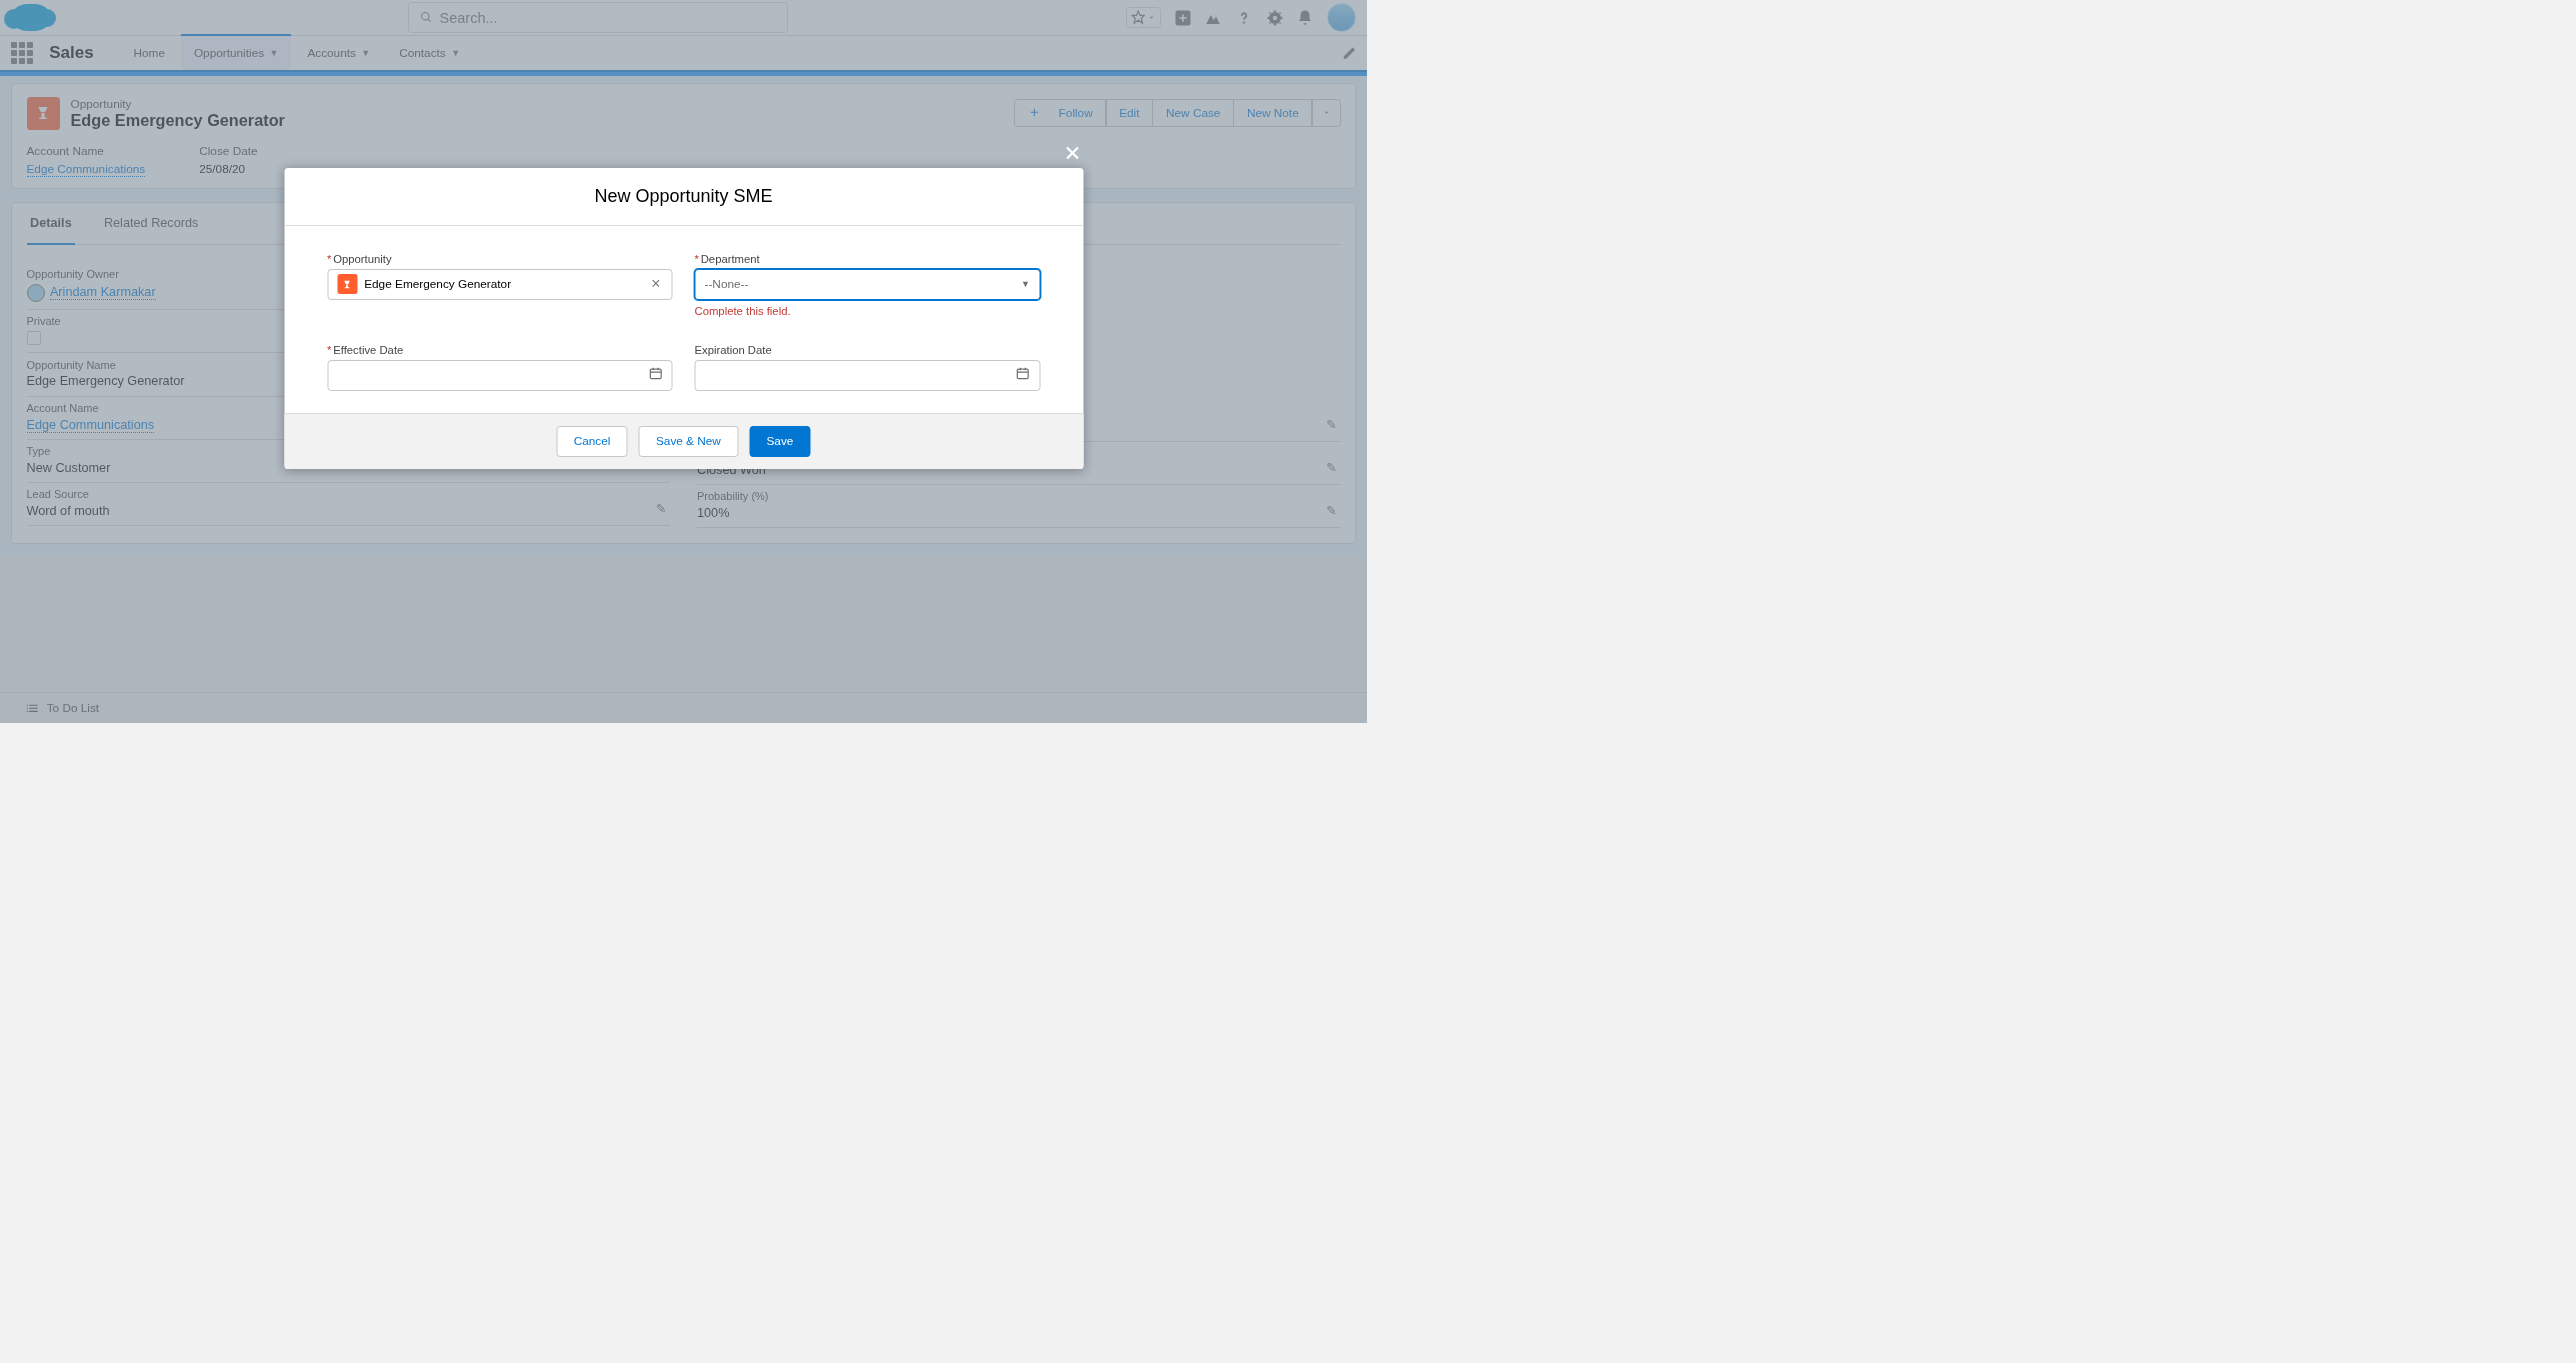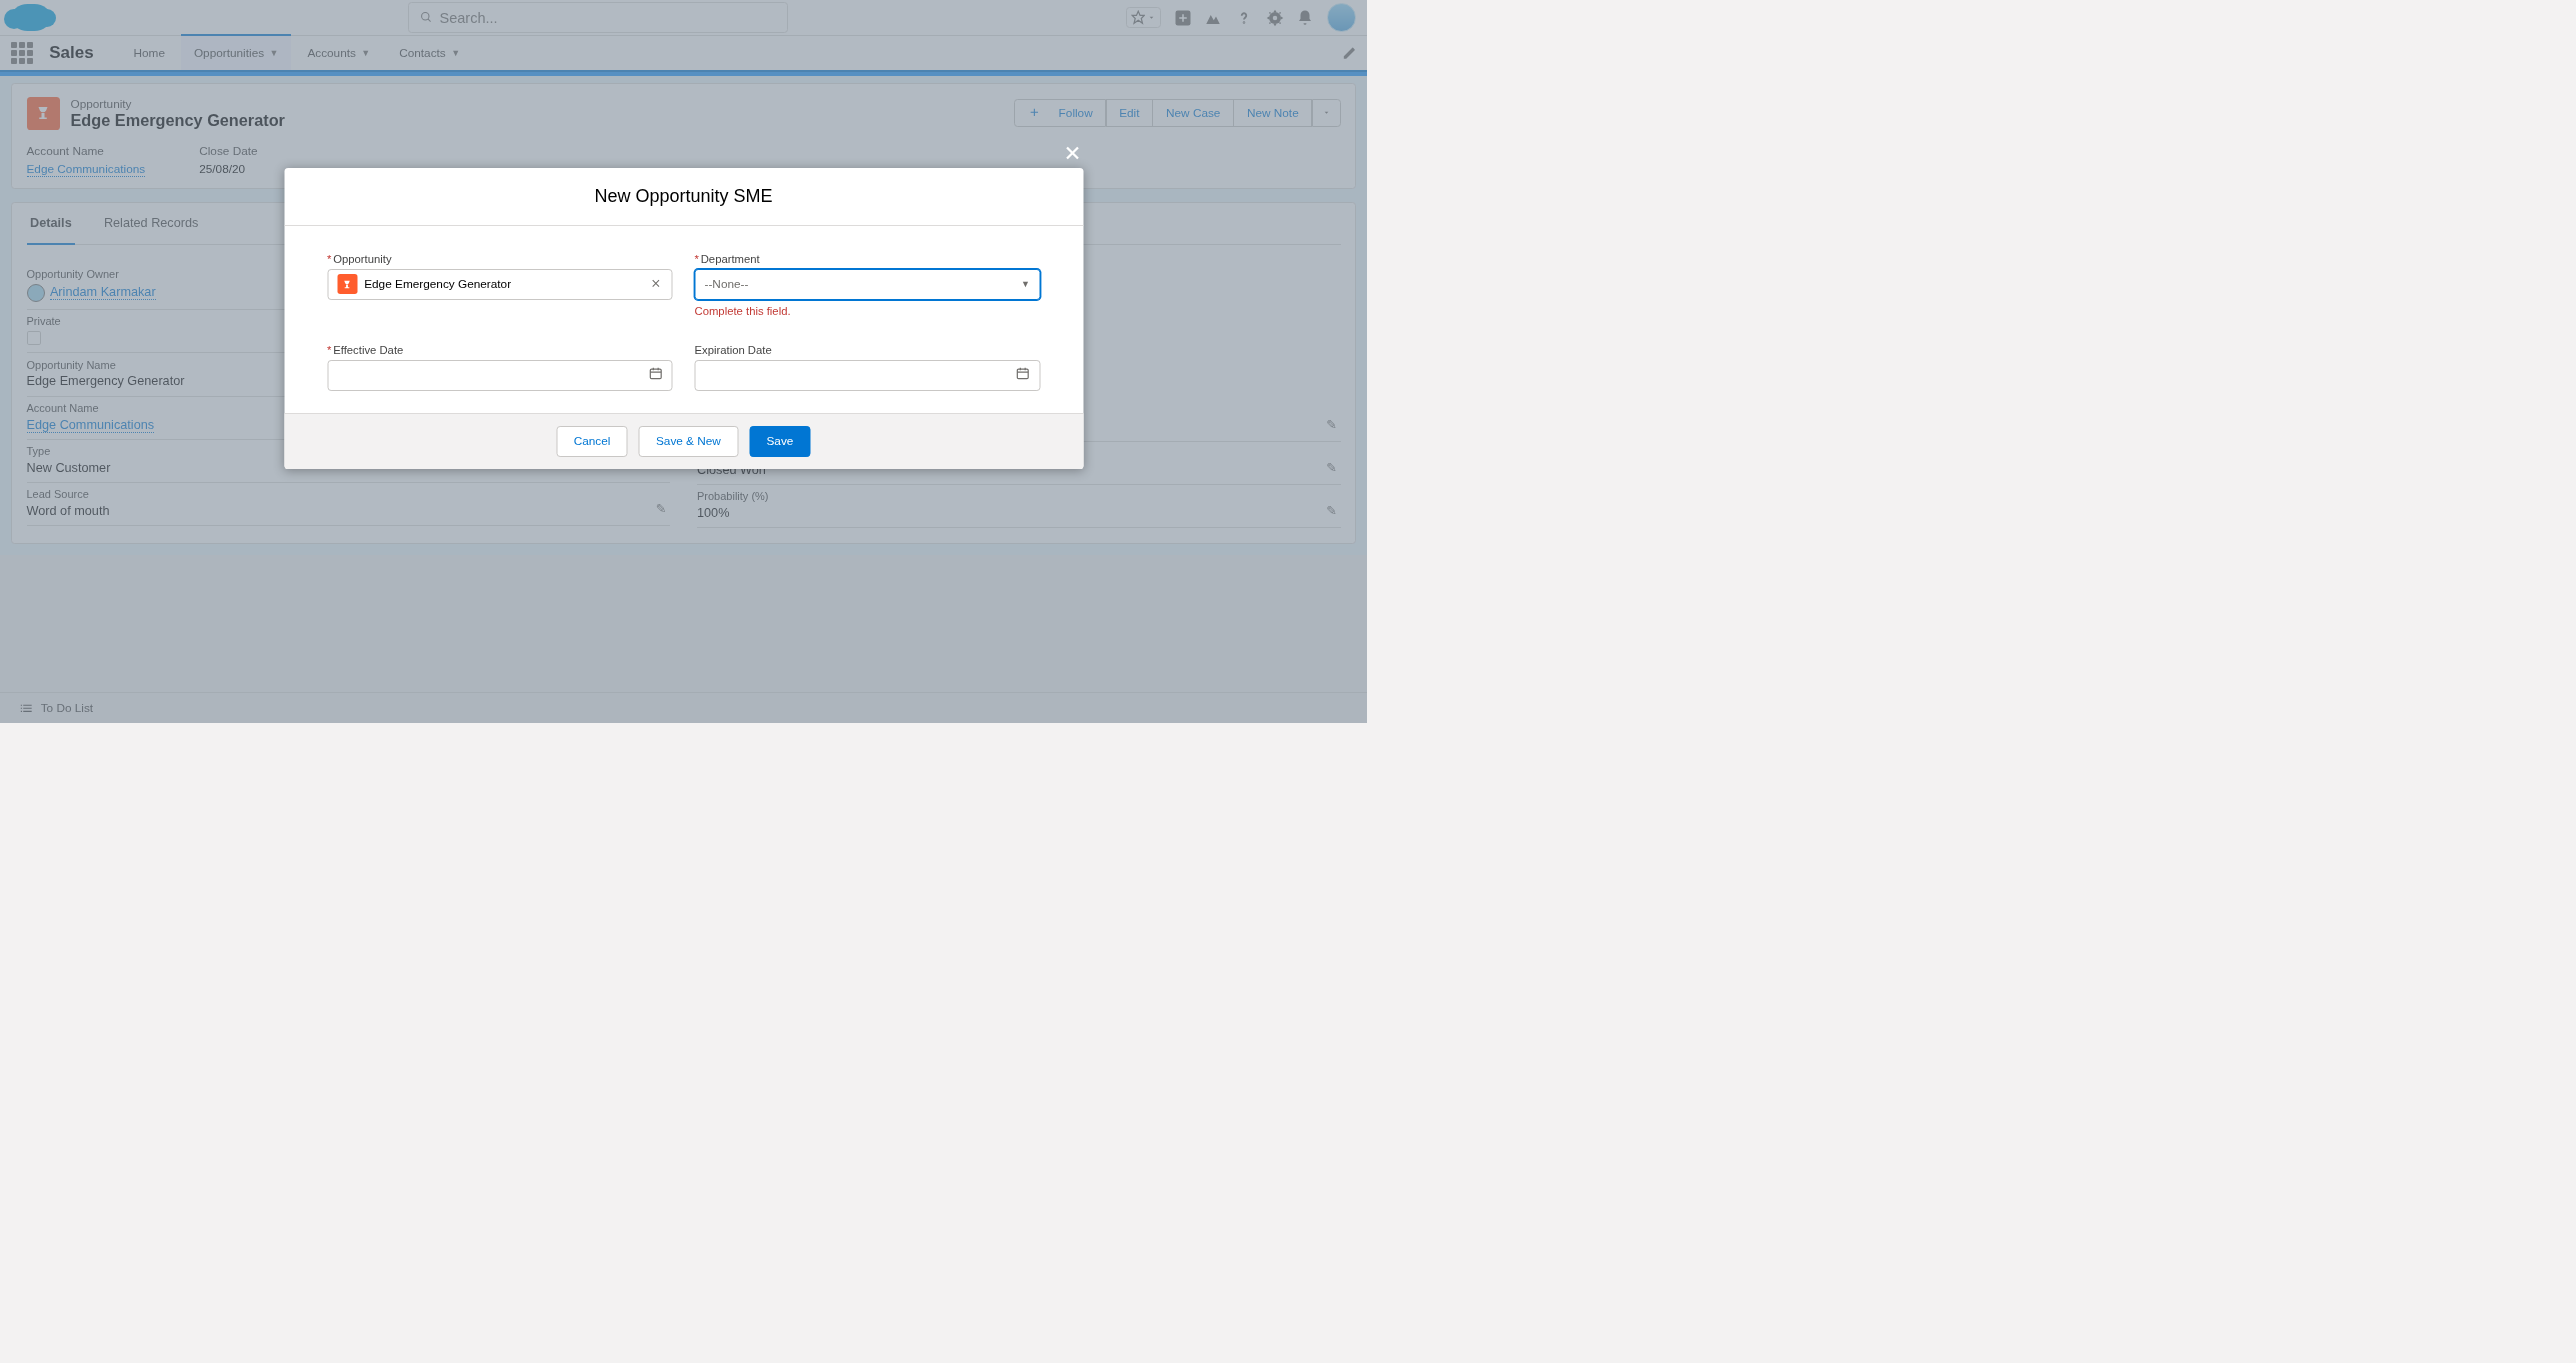--- a/index.html
+++ b/index.html
@@ -61,21 +61,21 @@
 .detail-field { border-bottom: 0.9px solid #dddbda; padding: 5.4px 0 7.2px; position: relative; }
 .detail-label { font-size: 11px; color: #444; margin-bottom: 3.6px; }
 .detail-value { font-size: 12.7px; color: #080707; }
 .detail-value a { color: #0176d3; text-decoration:none; border-bottom:0.9px dotted;}
 .edit-pencil { position: absolute; right: 3.6px; bottom: 9px; color: #706e6b; font-size: 12.7px; }
 .owner-row { display: flex; align-items: center; gap: 5.4px; }
 .owner-avatar { width: 18px; height: 18px; border-radius: 50%; background: #9fd5ec; border: 0.9px solid #706e6b; }
 .checkbox-empty { width: 14.5px; height: 14.5px; border: 0.9px solid #c9c7c5; border-radius: 1.8px; }
 
 
-.footer { position: absolute; bottom: 0; left: 0; right: 0; background: #f3f2f2; border-top: 0.9px solid #dddbda; height: 31px; display: flex; align-items: center; padding: 0 19px; font-size: 11.8px; color: #444; gap: 7.2px; }
+.footer { position: absolute; bottom: 0; left: 0; right: 0; background: #f3f2f2; border-top: 0.9px solid #dddbda; height: 31px; display: flex; align-items: center; padding: 0 25px; font-size: 11.8px; color: #444; gap: 7.2px; }
 
 
 .scrim { position: absolute; inset: 0; background: rgba(126,140,153,0.6); }
 .modal { position: absolute; top: 168px; left: 50%; transform: translateX(-50%); width: 799px; background: #fff; border-radius: 3.6px; box-shadow: 0 1.8px 11px rgba(0,0,0,0.3); }
 .modal-close { position: absolute; top: -27px; right: 0; color: #fff; font-size: 25px; cursor: pointer; background:none; border:none;}
 .modal-header { text-align: center; padding: 18px; border-bottom: 0.9px solid #dddbda; font-size: 18px; font-weight: 400;}
 .modal-body { padding: 27px 43px 22px; display: grid; grid-template-columns: 1fr 1fr; gap: 27px 22px; }
 .form-field { display: flex; flex-direction: column; }
 .form-label { font-size: 11.3px; color: #444; margin-bottom: 3.6px; }
 .req::before { content: '*'; color: #c23934; margin-right: 1.8px; }

